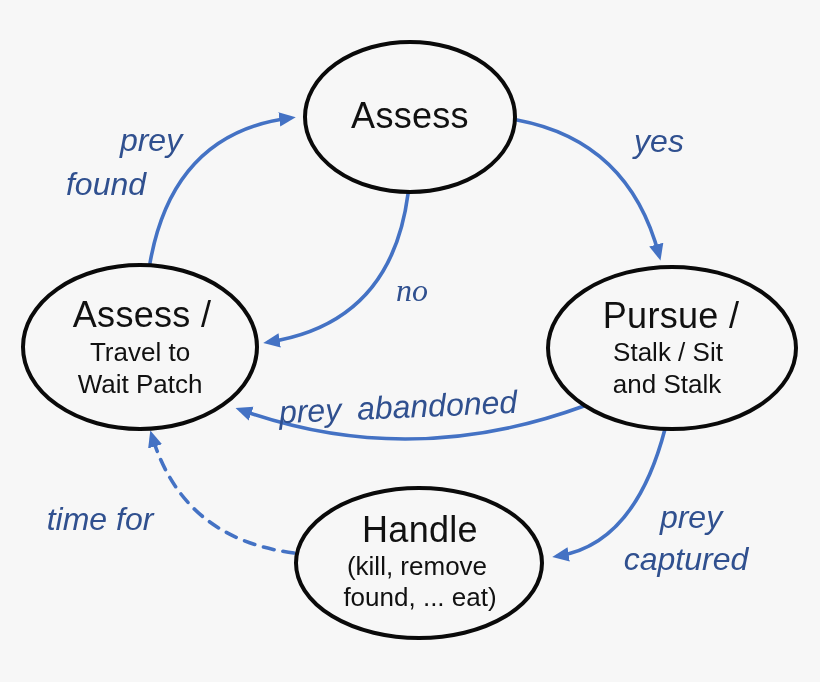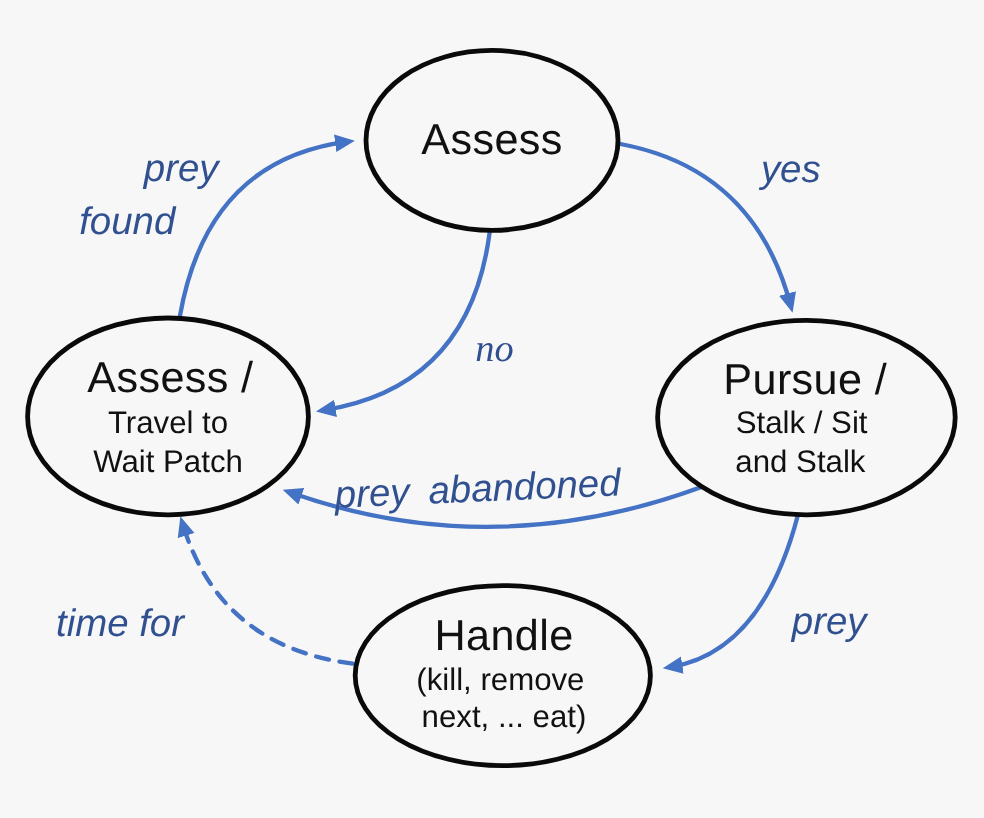--- a/index.html
+++ b/index.html
@@ -86,28 +86,29 @@
   <div class="txt node-title" style="left:142px; top:315px;">Assess /</div>
   <div class="txt node-sub" style="left:140px; top:352px;">Travel to</div>
   <div class="txt node-sub" style="left:140px; top:384px;">Wait Patch</div>
 
   <div class="txt node-title" style="left:671px; top:316px;">Pursue /</div>
   <div class="txt node-sub" style="left:668px; top:352px;">Stalk / Sit</div>
   <div class="txt node-sub" style="left:667px; top:384px;">and Stalk</div>
 
   <div class="txt node-title" style="left:420px; top:530px;">Handle</div>
   <div class="txt node-sub" style="left:417px; top:566px;">(kill, remove</div>
-  <div class="txt node-sub" style="left:420px; top:597px;">next, ... eat)</div>
+  <div class="txt node-sub" style="left:420px; top:597px;">found, ... eat)</div>
 
   <div class="txt edge-label" style="left:151px; top:140px;">prey</div>
   <div class="txt edge-label" style="left:106px; top:184px;">found</div>
 
   <div class="txt edge-label" style="left:659px; top:141px;">yes</div>
 
   <div class="txt edge-label" style="left:412px; top:290px;font-family:Liberation Serif, serif;">no</div>
 
   <div class="txt edge-label tilted wspace" style="left:398px; top:407px;">prey abandoned</div>
 
   <div class="txt edge-label" style="left:691px; top:517px;">prey</div>
+  <div class="txt edge-label" style="left:686px; top:559px;">captured</div>
 
   <div class="txt edge-label" style="left:100px; top:519px;">time for</div>
 
 </div>
 
 </body></html>

